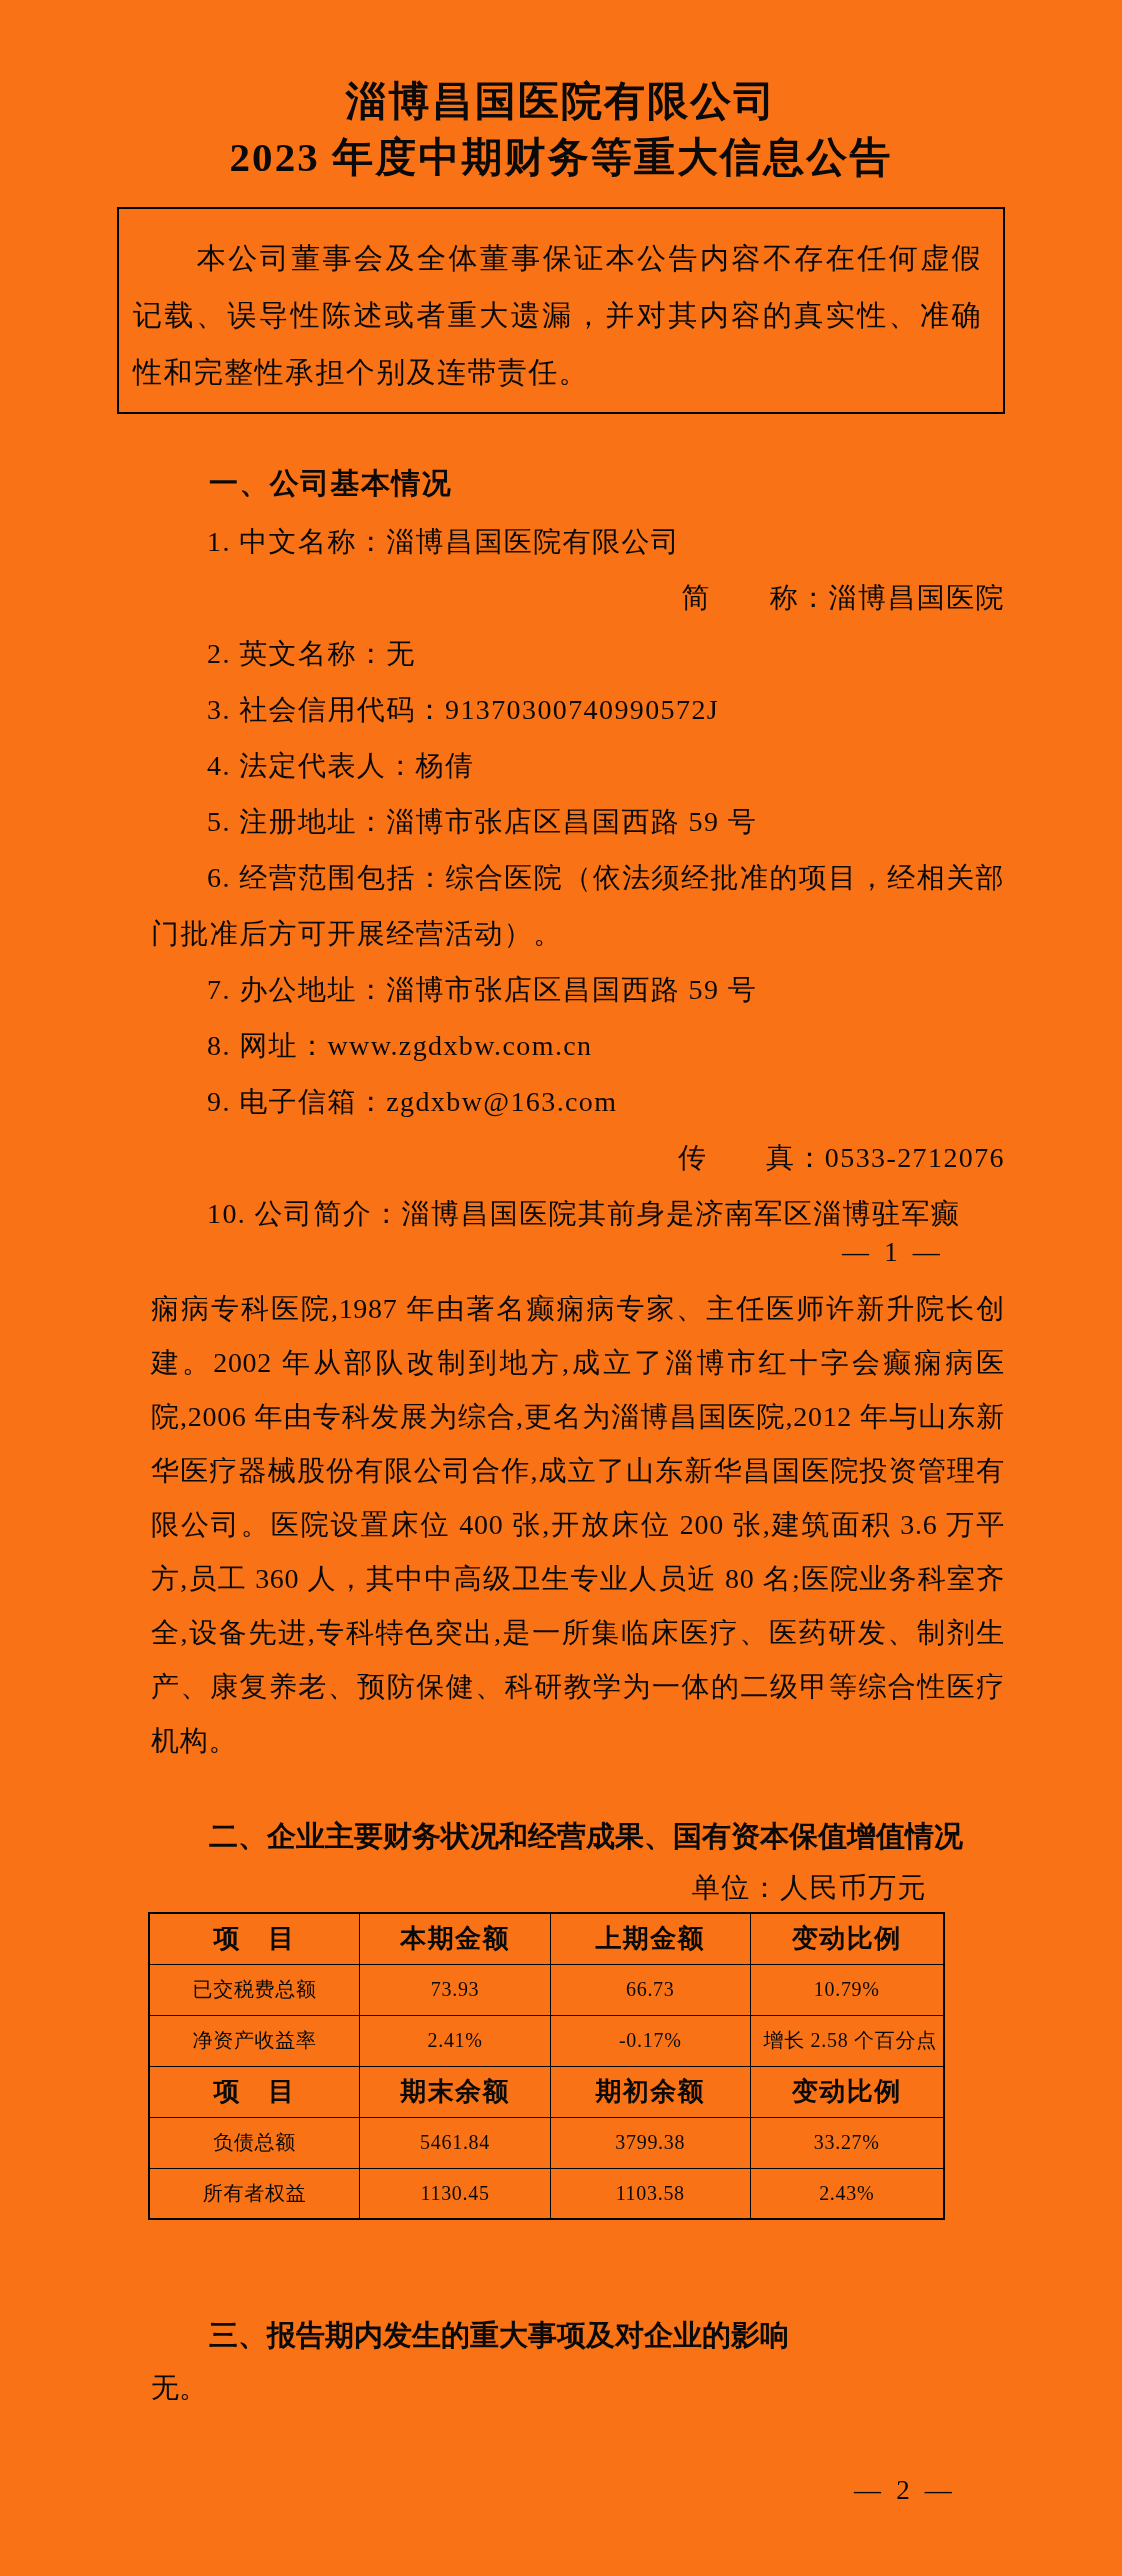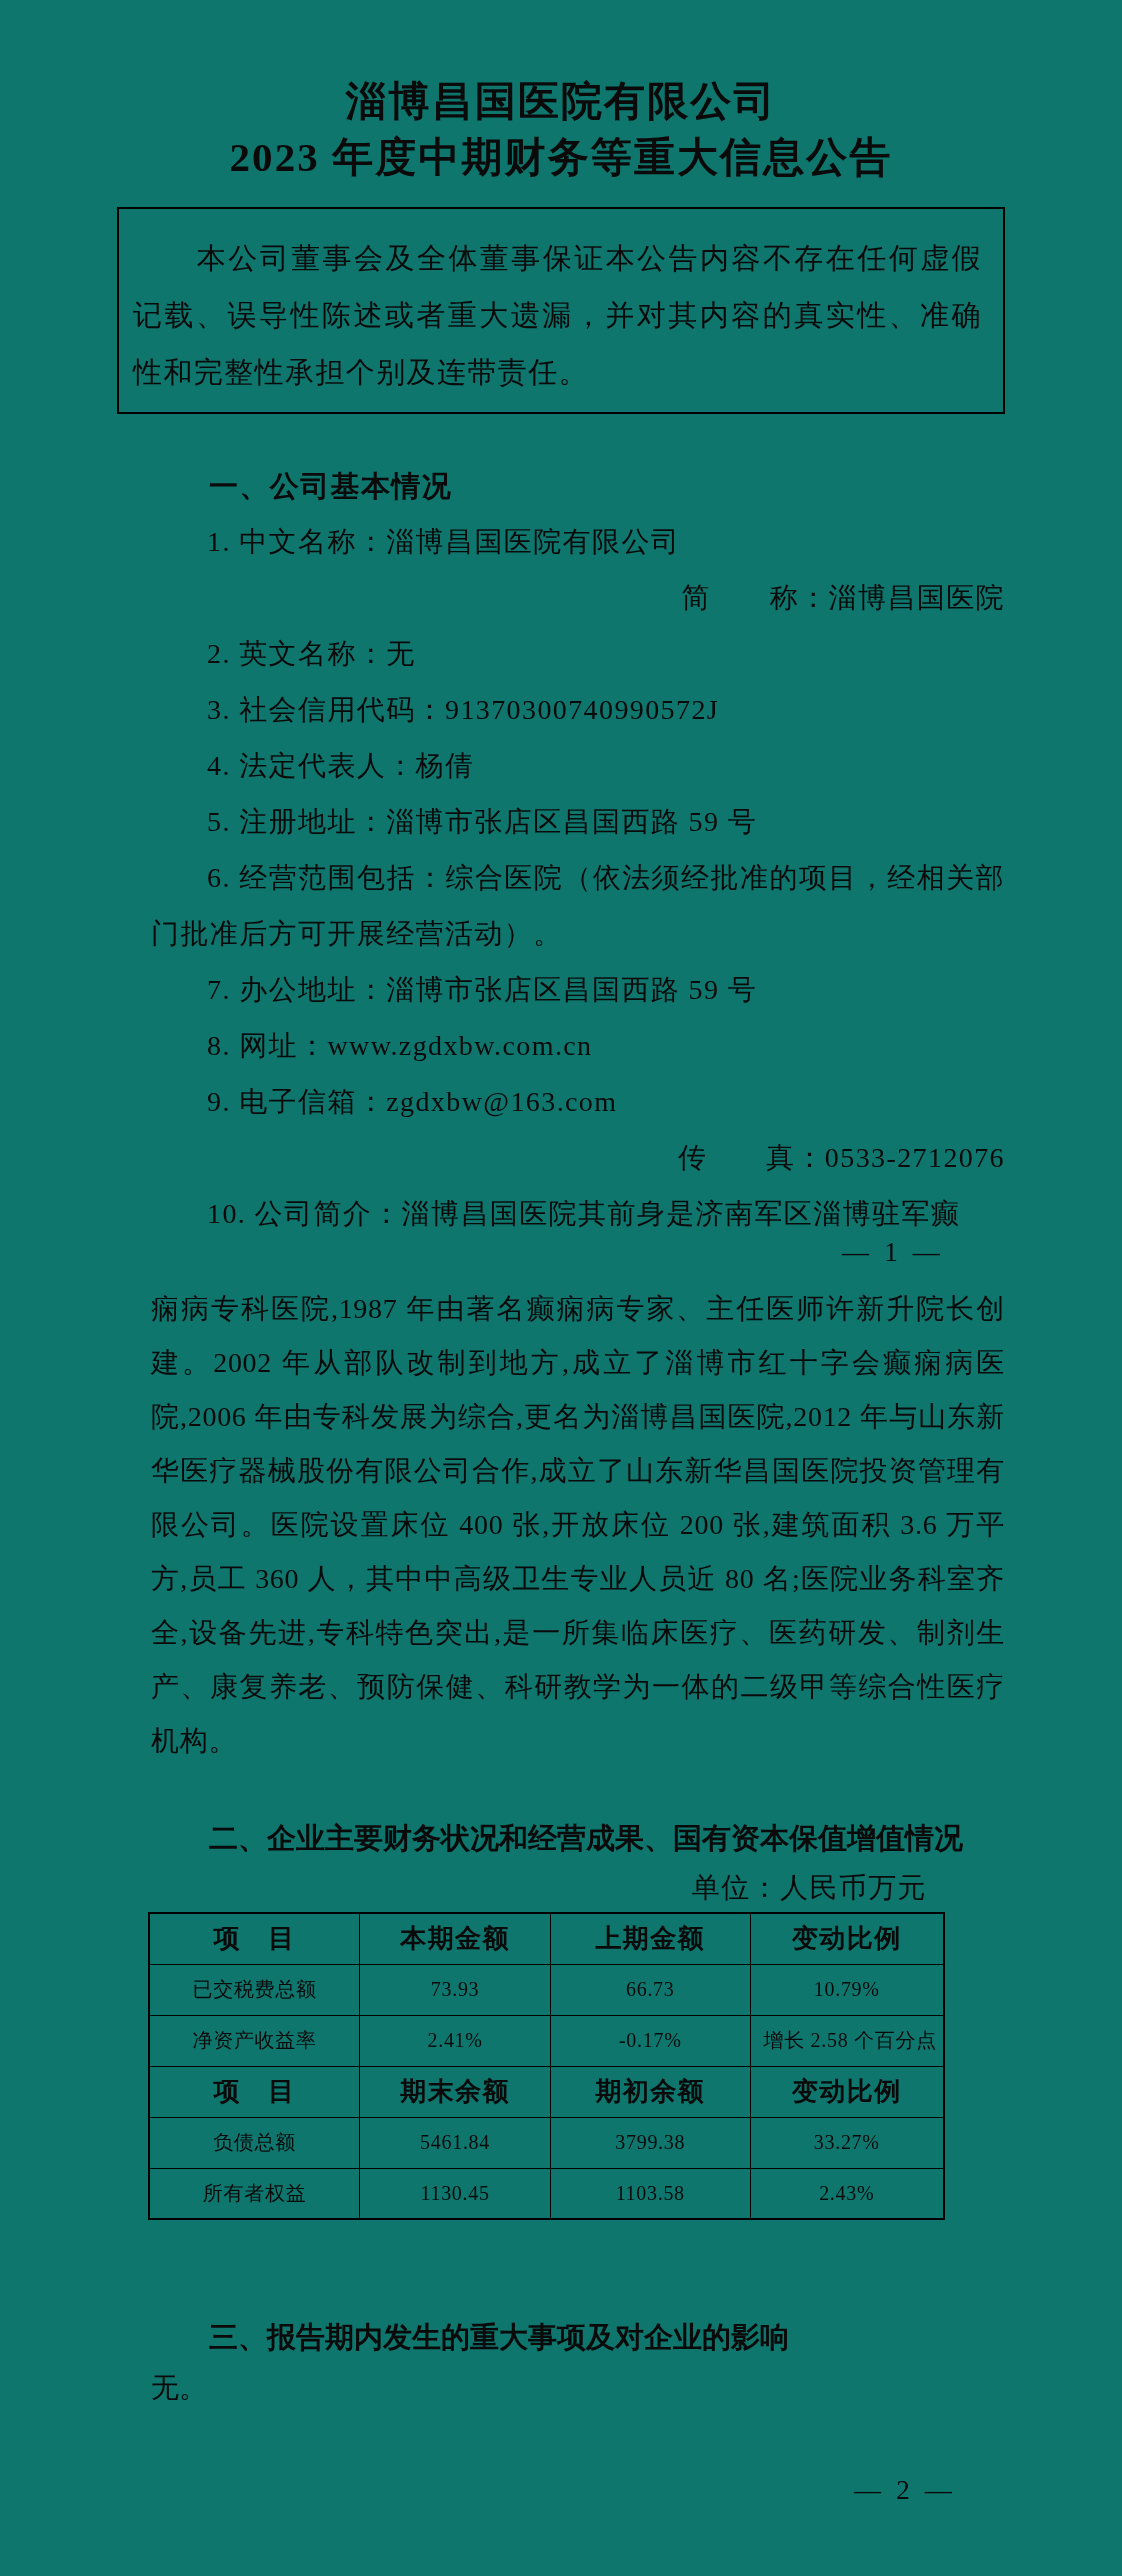--- a/index.html
+++ b/index.html
@@ -2,21 +2,21 @@
 <html style="font-size:11.3px"><head>
 <meta charset="utf-8">
 <style>
   * { margin:0; padding:0; box-sizing:border-box; }
   html,body { background:#ffffff; }
   body { font-family:"Liberation Serif","DejaVu Serif",serif; color:#0a0a0a; }
   .page {
     position:relative;
     width:1122px; height:2576px;
     margin:0 auto;
-    background:#0f766e;
+    background:#f97316;
     overflow:hidden;
   }
   
   .title {
     position:absolute; left:0; width:100%;
     text-align:center;
     font-weight:bold;
     font-size:41px; line-height:47px;
     letter-spacing:2.1px;
     font-family:"Liberation Serif","DejaVu Serif",serif;
@@ -37,21 +37,21 @@
     letter-spacing:1.4px;
   }
   
   .body1 {
     position:absolute; left:151px; top:458px;
     width:854px;
     font-size:28px; line-height:56px;
     letter-spacing:1.4px;
   }
   .sec {
-    font-family:Liberation Serif, serif;
+    font-family:Liberation Mono, monospace;
     font-weight:bold;
   }
   .body1 .sec { text-indent:2em; font-size:29px; }
   .item { text-indent:2em; text-align:justify; }
   .subitem { text-indent:3.3em;text-align:right; }
   
   .pagenum {
     position:absolute;
     font-size:27px; line-height:28px;
     letter-spacing:4.2px;

